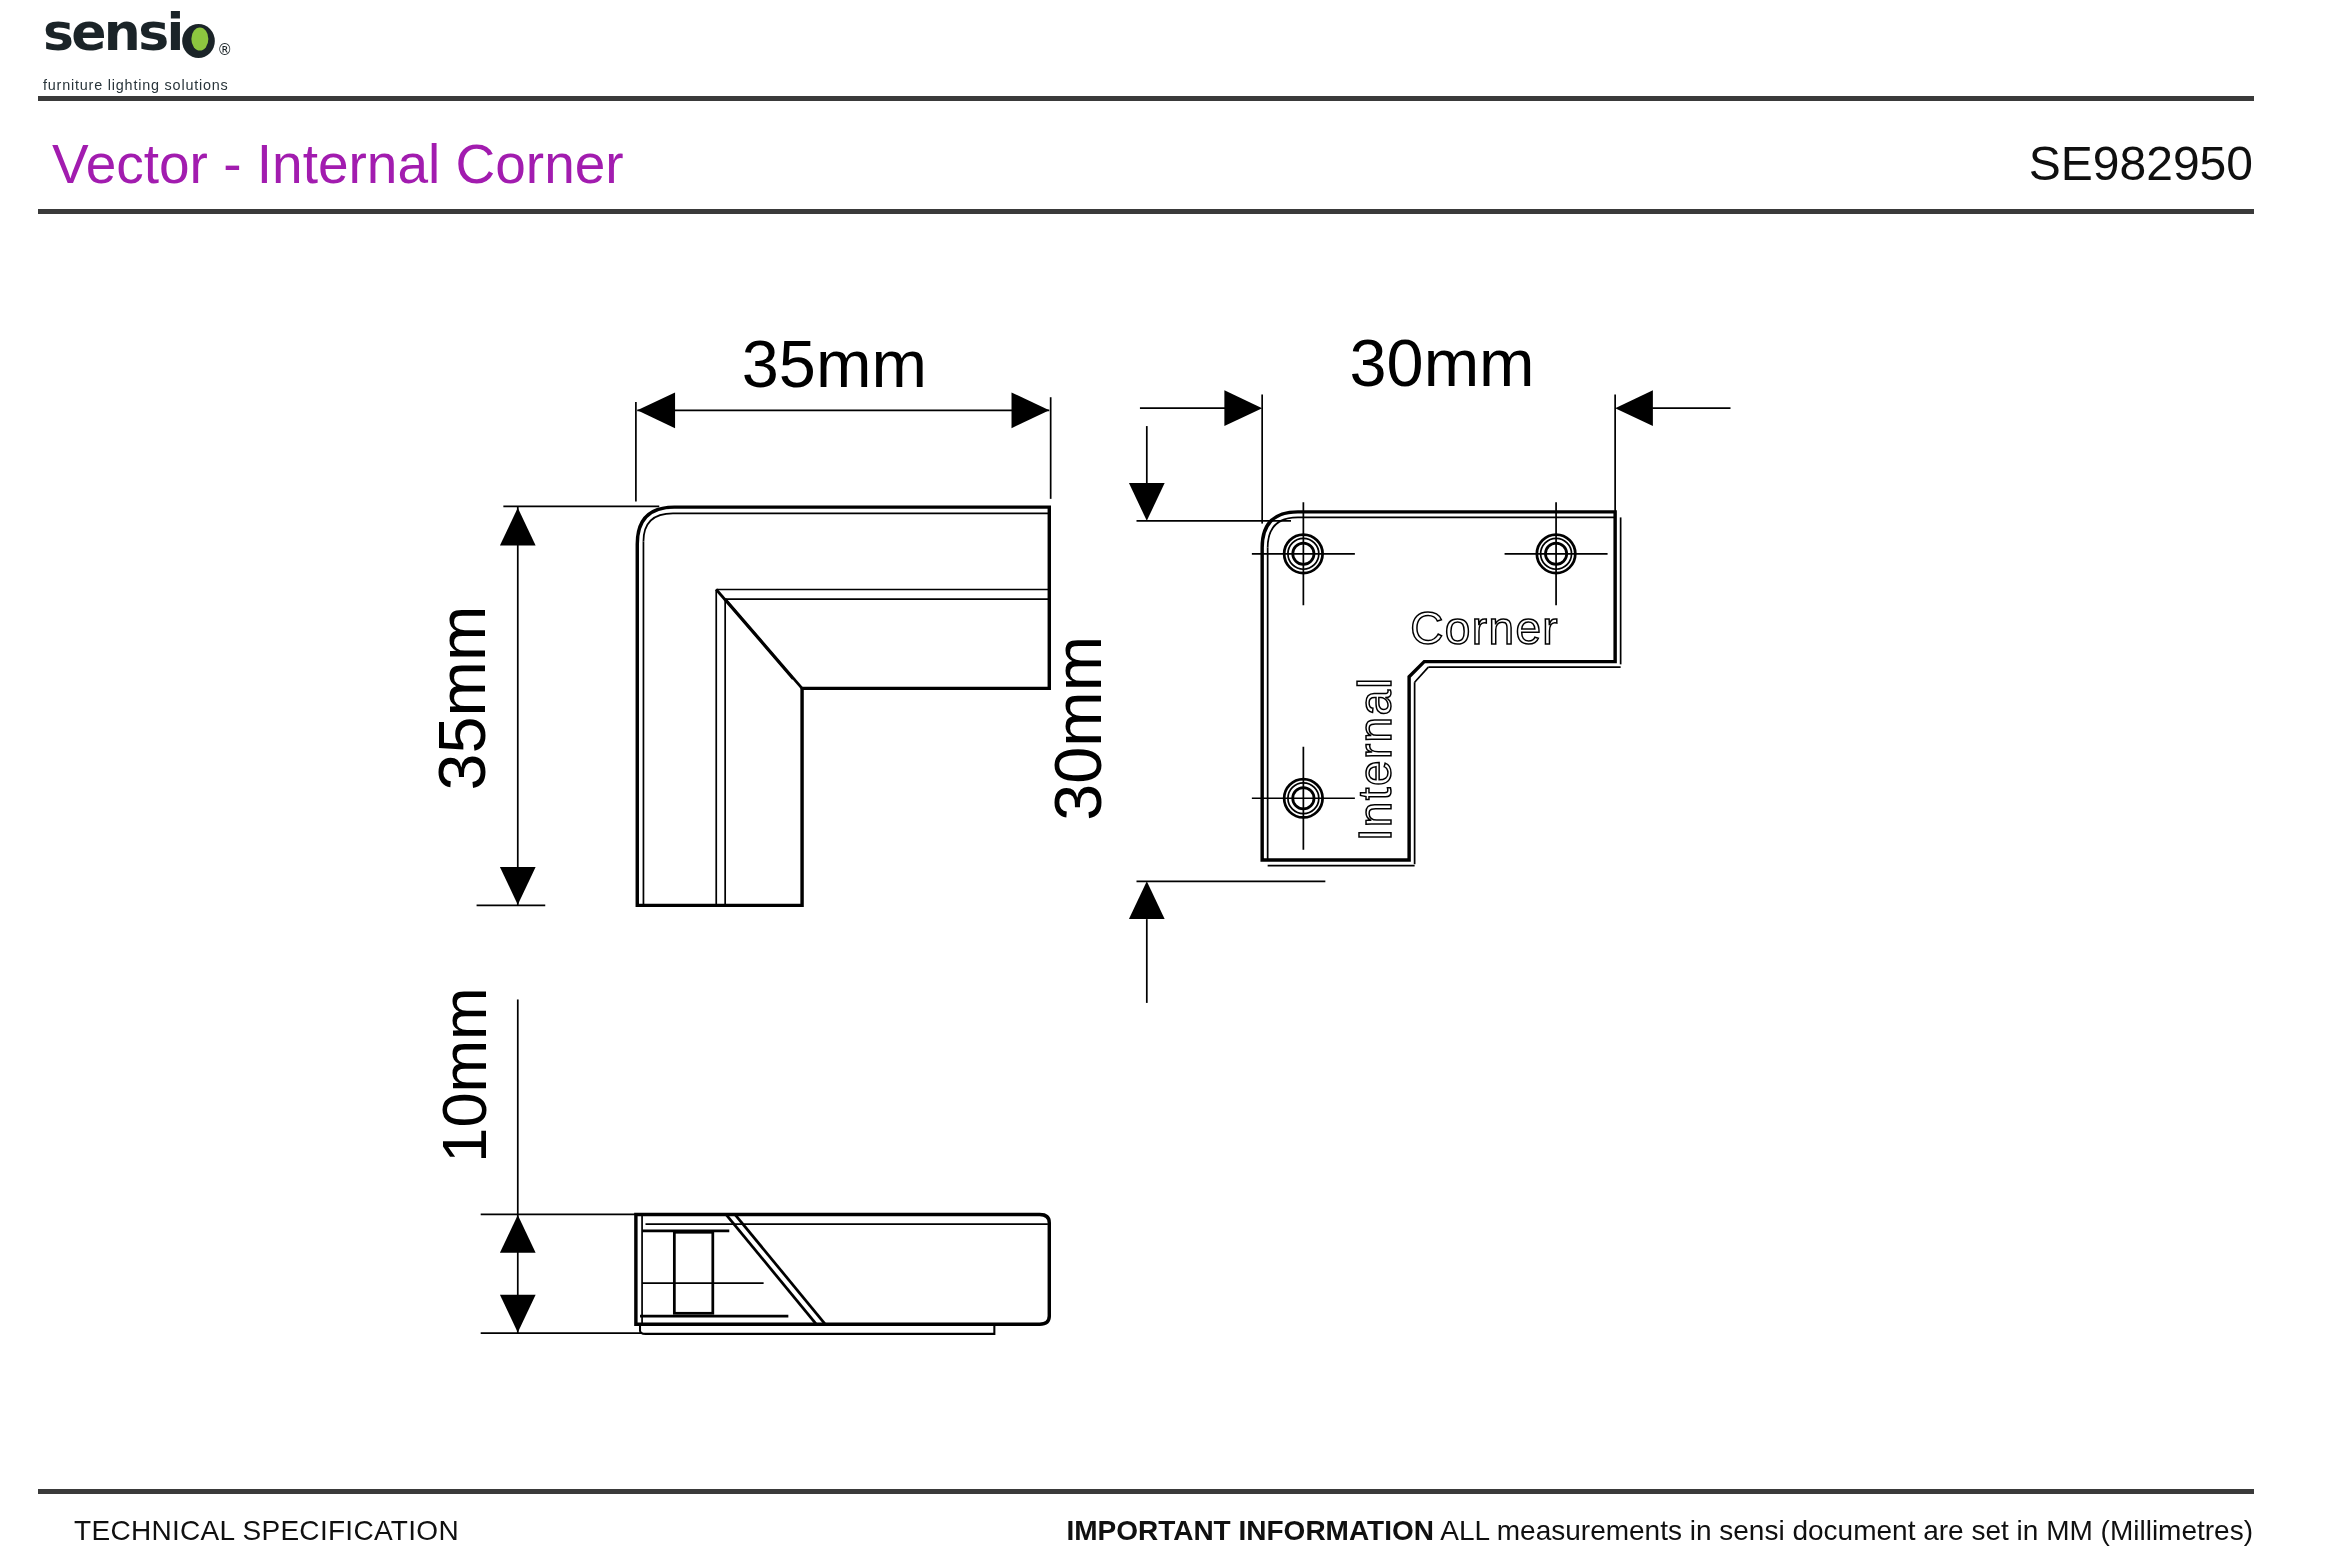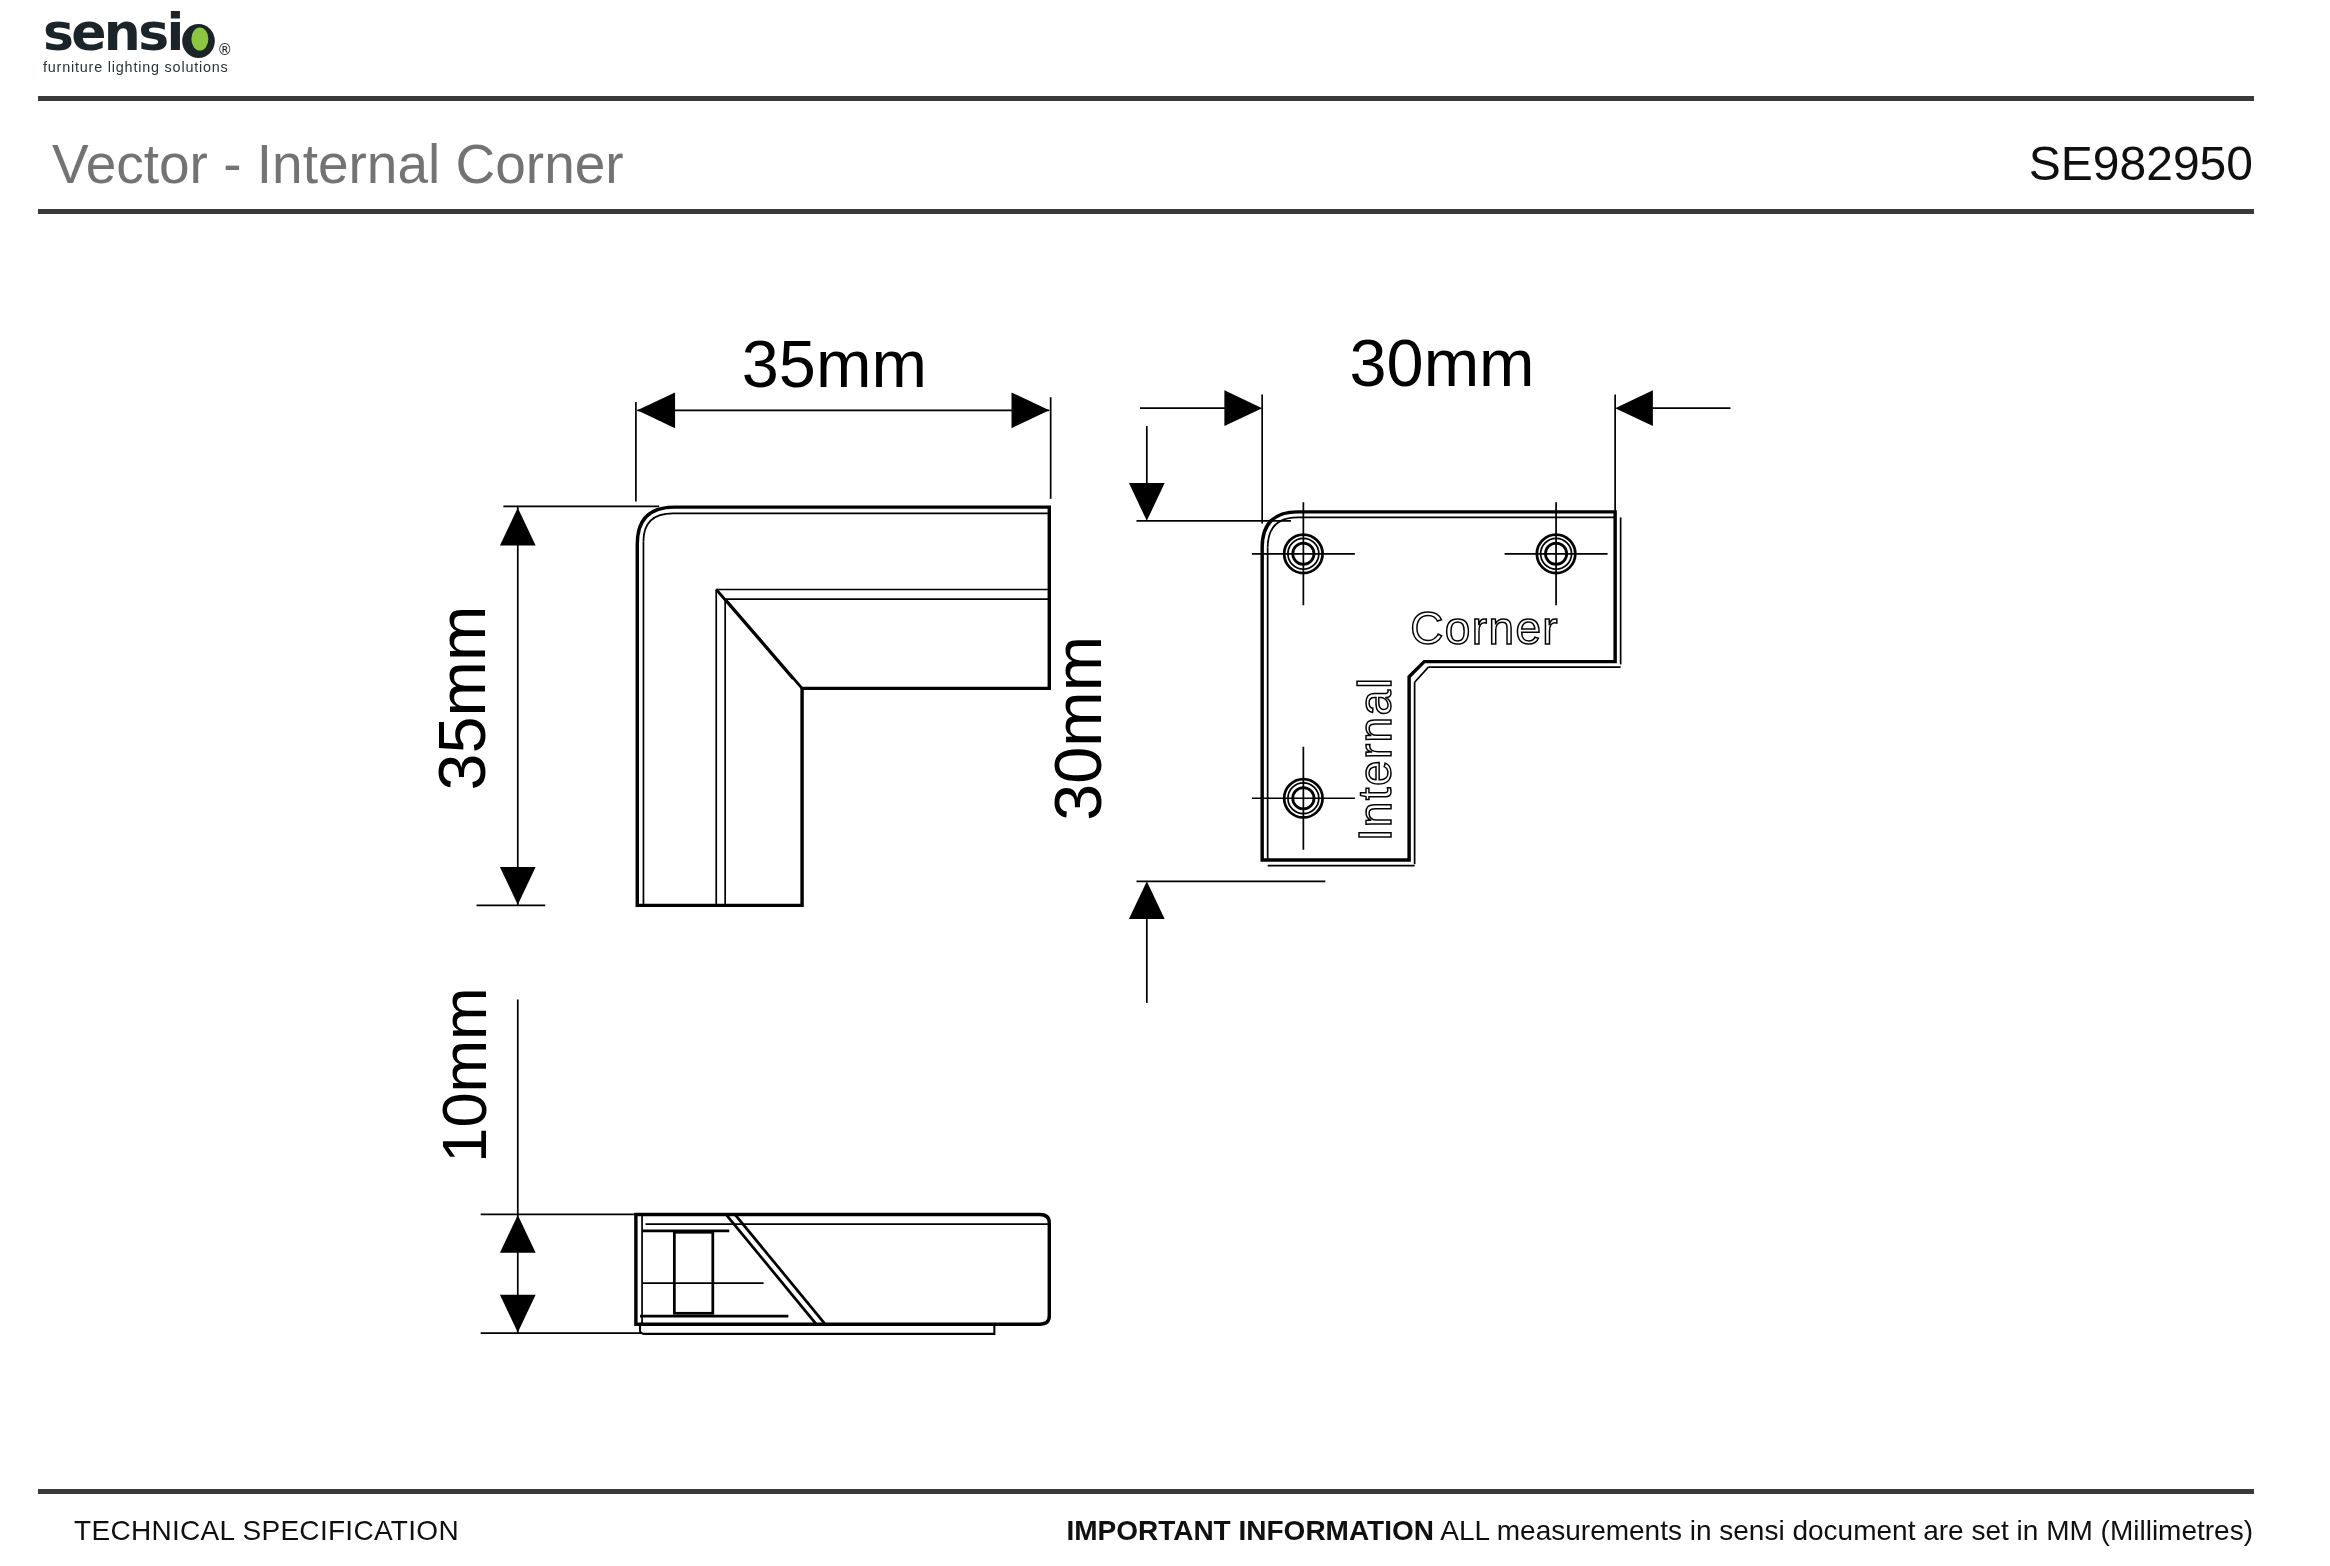--- a/index.html
+++ b/index.html
@@ -8,29 +8,29 @@
   .abs{position:absolute;}
 
   
   #logo{left:43px;top:5.5px;}
   .logo-row{display:flex;align-items:flex-end;line-height:1;}
   .logo-word{font-family:"DejaVu Sans",sans-serif;font-weight:bold;
              font-size:52px;letter-spacing:-2.7px;color:#1b2428;}
   .logo-o{margin-left:0.7px;margin-top:9.6px;}
   .logo-reg{font-family:"DejaVu Sans",sans-serif;font-size:15px;color:#1b2428;
             margin-left:2.1px;margin-top:4.1px;}
-  .logo-tag{font-size:14.4px;letter-spacing:0.8px;color:#28343a;margin-top:1px;
+  .logo-tag{font-size:14.4px;letter-spacing:0.8px;color:#28343a;margin-top:19px;
             font-family:"Liberation Sans",sans-serif;}
 
   .rule{left:38px;width:2216px;height:4.8px;background:#3a3a3a;}
   #rule-top{top:96px;}
   #rule-title{top:209px;}
   #rule-footer{top:1489px;}
 
-  #page-title{left:52px;top:132px;font-size:55px;color:#737373;letter-spacing:0px;text-align:right;}
+  #page-title{left:52px;top:132px;font-size:55px;color:#a21caf;letter-spacing:0px;text-align:right;}
   #product-code{right:77px;top:136px;font-size:48px;color:#101010;}
 
   
   #footer-left{left:38px;top:1515px;font-size:28px;color:#101010;letter-spacing:0.3px;margin-left:36px;}
   #footer-right{right:77px;top:1515px;font-size:28px;color:#101010;text-align:right;}
   #footer-right b{font-weight:bold;}
 
   
   #drawing{left:0;top:0;width:2330px;height:1567px;}
   text.dim{font-family:"Liberation Sans",sans-serif;font-size:97px;fill:#000;}

